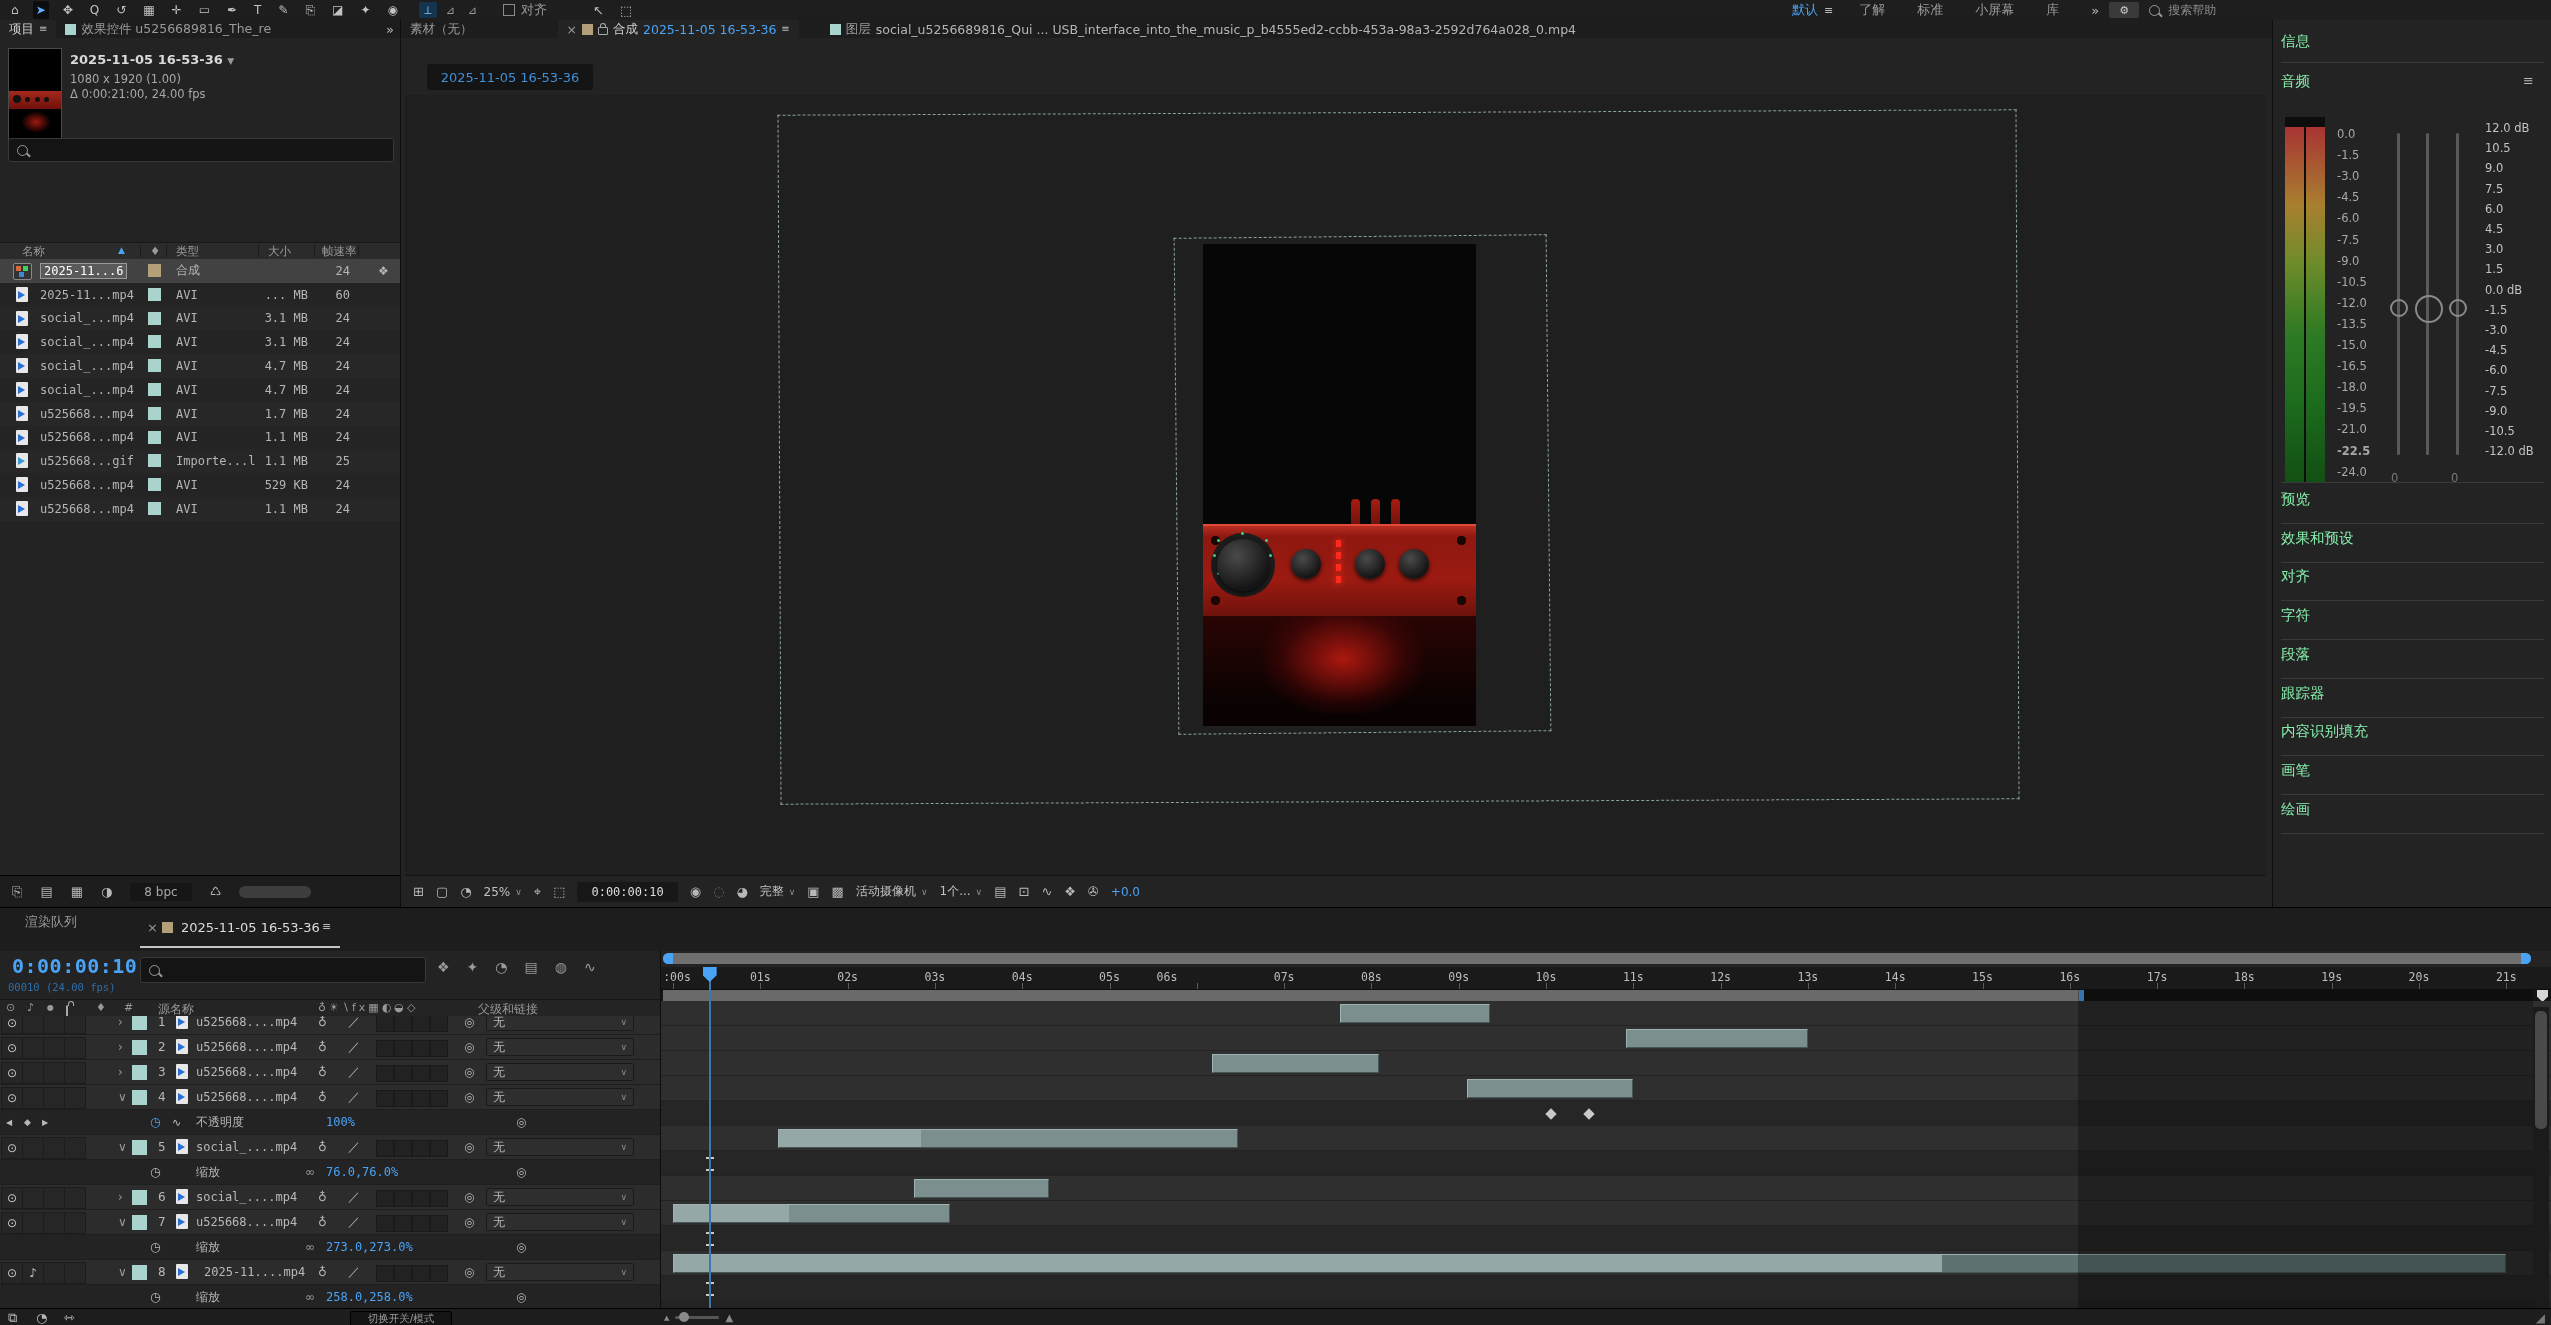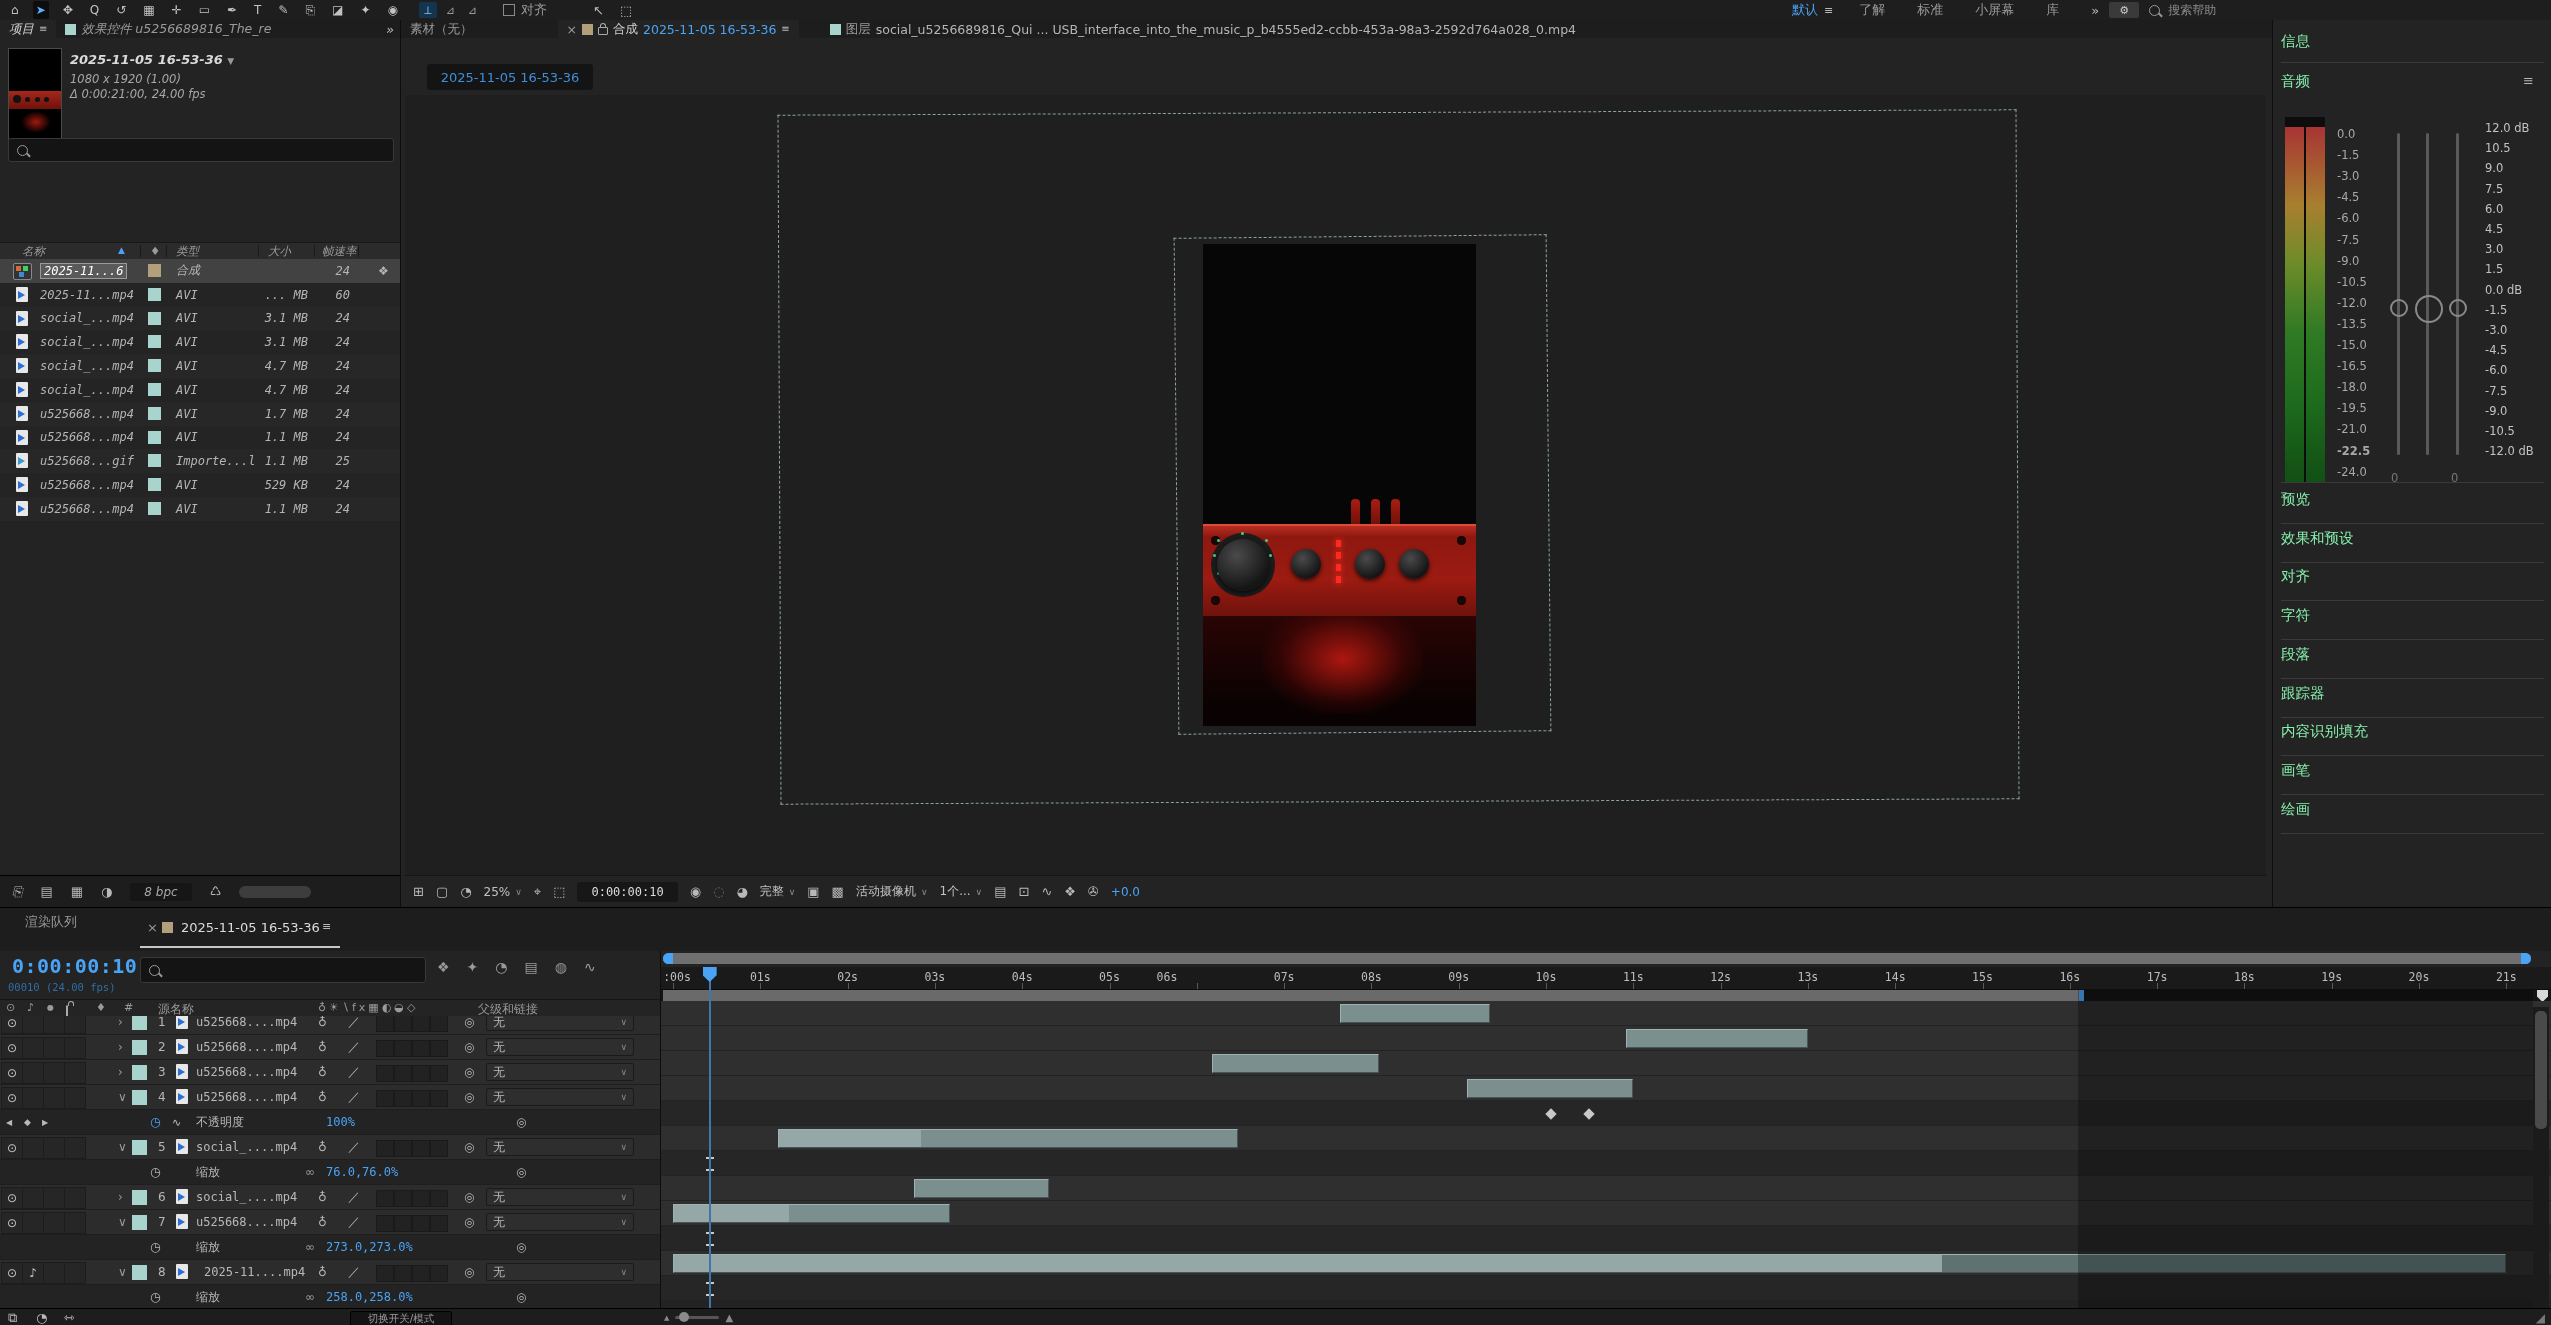--- a/index.html
+++ b/index.html
@@ -19,21 +19,21 @@
   .axis-btn{width:18px;height:16px;display:flex;align-items:center;justify-content:center;font-size:11px;color:#9a9a9a;border-radius:2px;}
   .axis-btn.on{background:#15354f;color:#7ec0ff;}
   #ws{position:absolute;left:1782px;top:0;height:20px;display:flex;align-items:center;gap:0;}
   .ws-item{padding:0 22px 0 10px;color:#9a9a9a;font-size:13px;}
   .ws-item.on{color:#4aa3f5;padding-right:6px;}
   #gearbox{width:30px;height:16px;background:#3a3a3a;border-radius:2px;display:flex;align-items:center;justify-content:center;font-size:11px;color:#ccc;}
   #helpsearch{width:222px;height:16px;margin-left:10px;display:flex;align-items:center;gap:8px;color:#8a8a8a;font-size:12px;}
   .mag{position:relative;width:9px;height:9px;border:1.5px solid #9a9a9a;border-radius:50%;display:inline-block;flex:none;}
   .mag:after{content:"";position:absolute;width:5px;height:1.5px;background:#9a9a9a;transform:rotate(45deg);right:-4px;bottom:-1px;}
   
-  #proj{position:absolute;left:0;top:20px;width:400px;height:887px;background:#232323;border-right:1px solid #0d0d0d;font-style:italic;}
+  #proj{position:absolute;left:0;top:20px;width:400px;height:887px;background:#232323;border-right:1px solid #0d0d0d;}
   .tabbar{position:absolute;left:0;top:0;right:0;height:18px;background:#1d1d1d;display:flex;align-items:center;font-size:12.5px;color:#9a9a9a;}
   .tab{display:flex;align-items:center;gap:5px;padding:0 9px;height:18px;white-space:nowrap;}
   .tab.on{background:#232323;color:#cfcfcf;}
   .sq{width:11px;height:11px;flex:none;}
   .sq.teal{background:#a9d4cd;}
   .sq.tan{background:#b3a07b;}
   #proj-thumb{position:absolute;left:8px;top:28px;width:52px;height:94px;border:1px solid #4a4a4a;overflow:hidden;background:#000;}
   #proj-title{position:absolute;left:70px;top:32px;font-size:13px;color:#dadada;font-weight:bold;}
   #proj-meta{position:absolute;left:70px;top:52px;font-size:11.5px;color:#a8a8a8;line-height:15px;}
   .searchbox{background:#141414;border:1px solid #383838;border-radius:3px;display:flex;align-items:center;gap:6px;padding:0 8px;}

